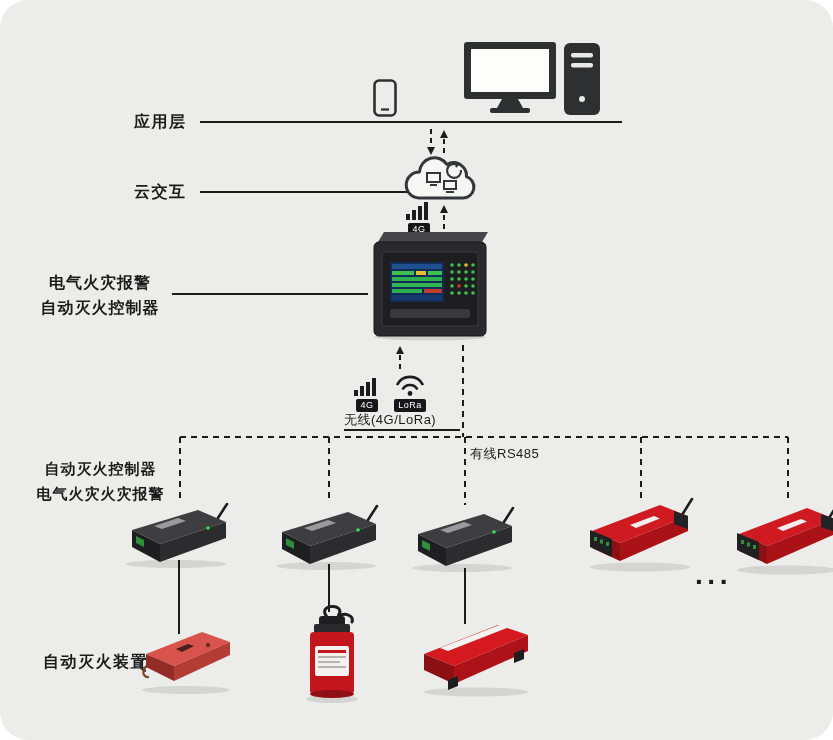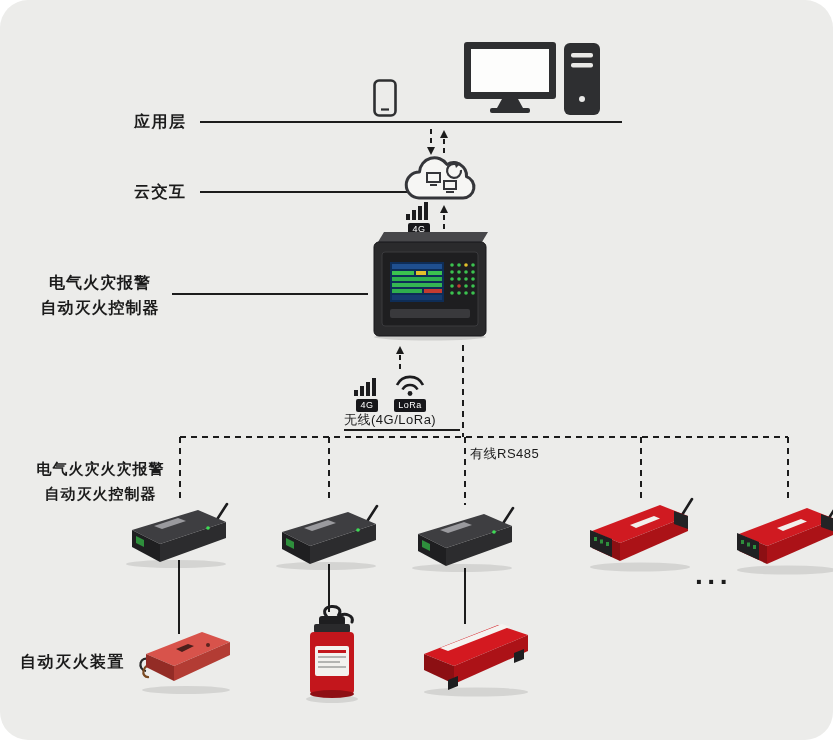--- a/index.html
+++ b/index.html
@@ -170,22 +170,22 @@
       <path d="M8.5 16.5 A8.5 8.5 0 0 1 23.5 16.5" fill="none" stroke="#1c1c1e" stroke-width="2.6"></path>
       <circle cx="16" cy="20.5" r="2.4" fill="#1c1c1e"></circle>
     </svg>
     <span class="badge">LoRa</span>
   </div>
 
   <div class="abs label-sm" style="left:344px;top:411px;width:116px;text-align:left;">无线(4G/LoRa)</div>
   <div class="abs label-sm" style="left:470px;top:400px;margin-top:45px;">有线RS485</div>
 
   <div class="abs label-block" style="left:28px;top:456px;width:145px;font-size:15px;">
+    <div>自动灭火控制器</div>
     <div>电气火灾火灾报警</div>
-    <div>自动灭火控制器</div>
   </div>
 
   <div class="abs" style="left:120px;top:500px;">
     <svg width="118" height="70" viewBox="0 0 118 70">
       <ellipse cx="56" cy="64" rx="50" ry="4" fill="rgba(0,0,0,0.10)"></ellipse>
       <line x1="96" y1="21" x2="107" y2="4" stroke="#1c1c1e" stroke-width="2.6" stroke-linecap="round"></line>
       <polygon points="12,30 78,10 106,22 40,44" fill="#3e3e41"></polygon>
       <polygon points="12,30 40,44 40,62 12,47" fill="#1f1f21"></polygon>
       <polygon points="40,44 106,22 106,38 40,62" fill="#2c2c2e"></polygon>
       <polygon points="34,26 58,18 66,21 42,29" fill="#9a9a9e"></polygon>
@@ -247,21 +247,21 @@
       <rect x="12" y="42" width="3" height="4" fill="#2e8f3c"></rect>
       <rect x="18" y="44.5" width="3" height="4" fill="#2e8f3c"></rect>
       <rect x="24" y="47" width="3" height="4" fill="#2e8f3c"></rect>
       <polygon points="92,16 106,21 106,34 92,29" fill="#232325"></polygon>
       <polygon points="48,30 72,21 78,23.5 54,33" fill="#f2efec"></polygon>
     </svg>
   </div>
 
   <div class="abs ellipsis" style="left:695px;top:566px;">···</div>
 
-  <div class="abs label" style="left:20px;top:650px;">自动灭火装置</div>
+  <div class="abs label" style="left:43px;top:650px;">自动灭火装置</div>
 
   <div class="abs" style="left:134px;top:624px;">
     <svg width="102" height="74" viewBox="0 0 102 74">
       <ellipse cx="52" cy="66" rx="44" ry="4" fill="rgba(0,0,0,0.10)"></ellipse>
       <path d="M17 36 C 5 30, 3 46, 12 47" stroke="#2a2a2a" stroke-width="2.2" fill="none"></path>
       <path d="M19 41 C 8 39, 6 54, 15 53" stroke="#7a4a22" stroke-width="2.2" fill="none"></path>
       <polygon points="12,30 68,8 96,18 40,42" fill="#D8534B"></polygon>
       <polygon points="12,30 40,42 40,57 12,43" fill="#932C26"></polygon>
       <polygon points="40,42 96,18 96,31 40,57" fill="#B33C34"></polygon>
       <polygon points="42,25 54,20 60,22 48,28" fill="#4A1F1C"></polygon>

